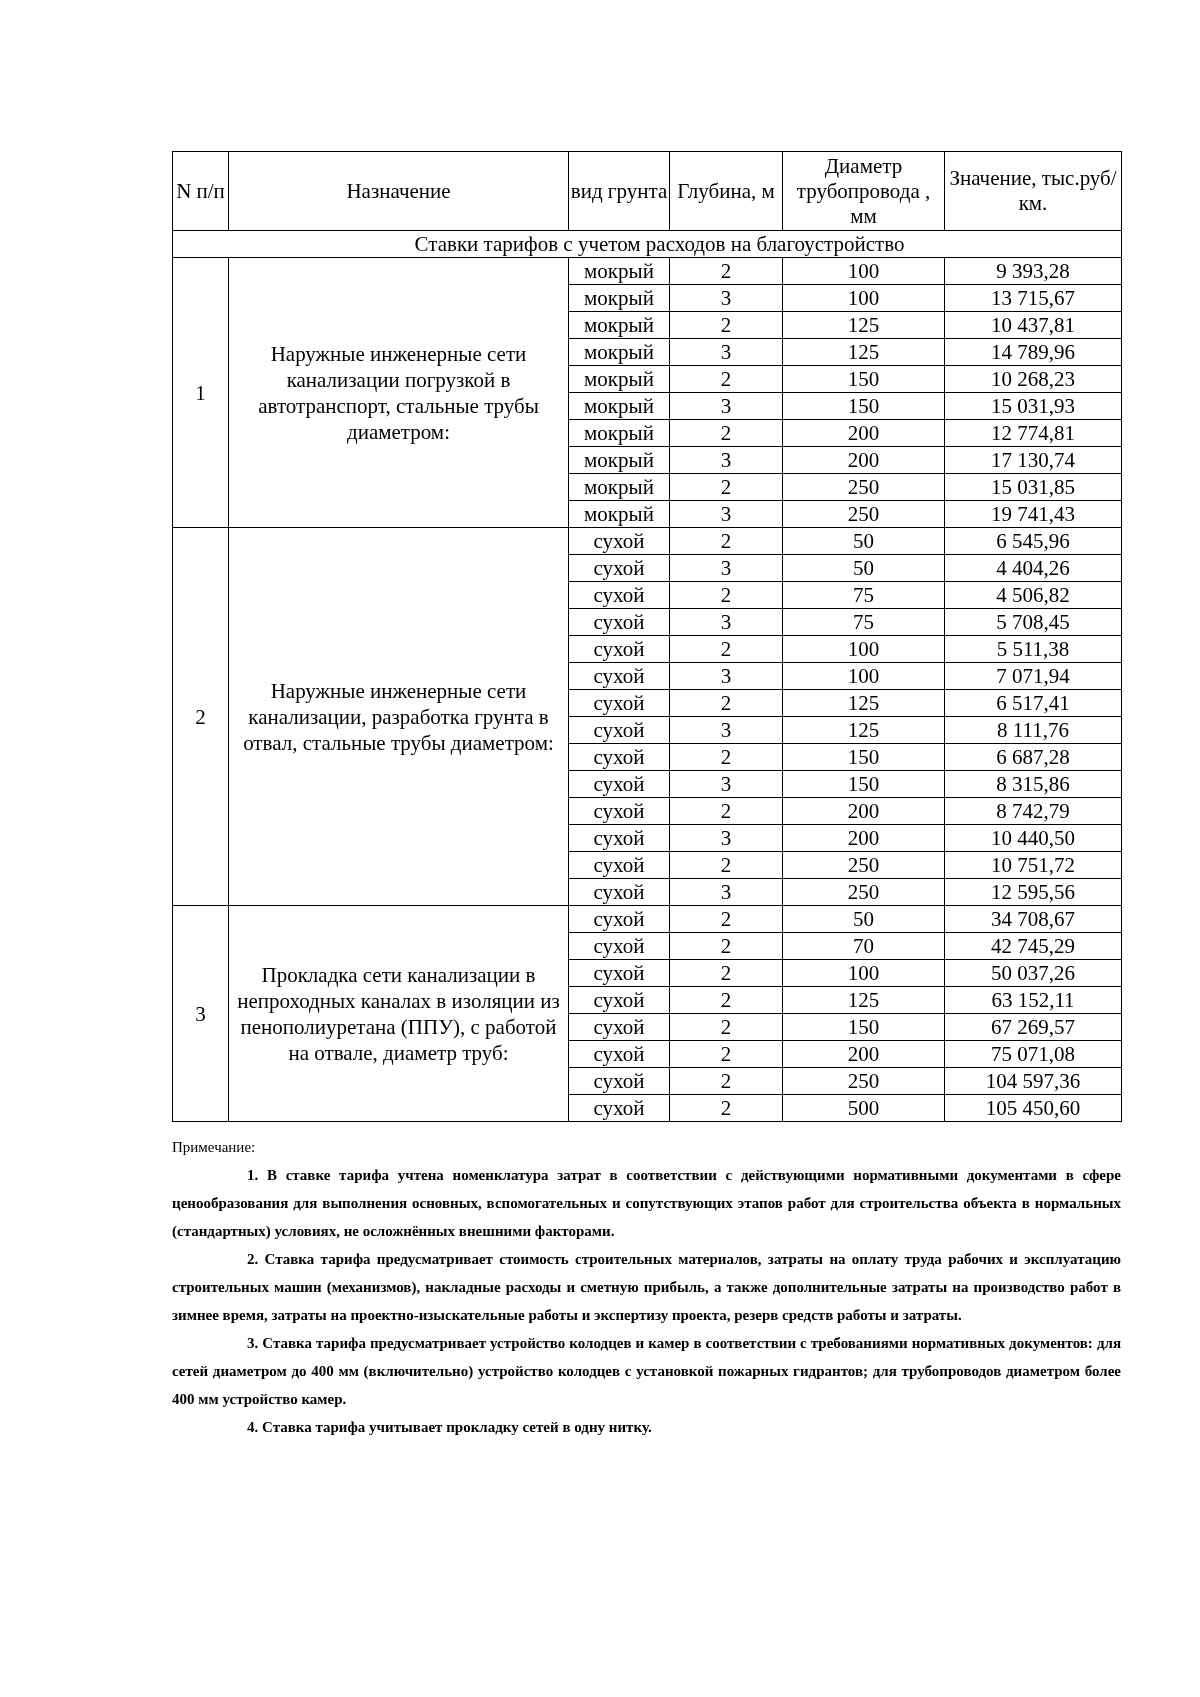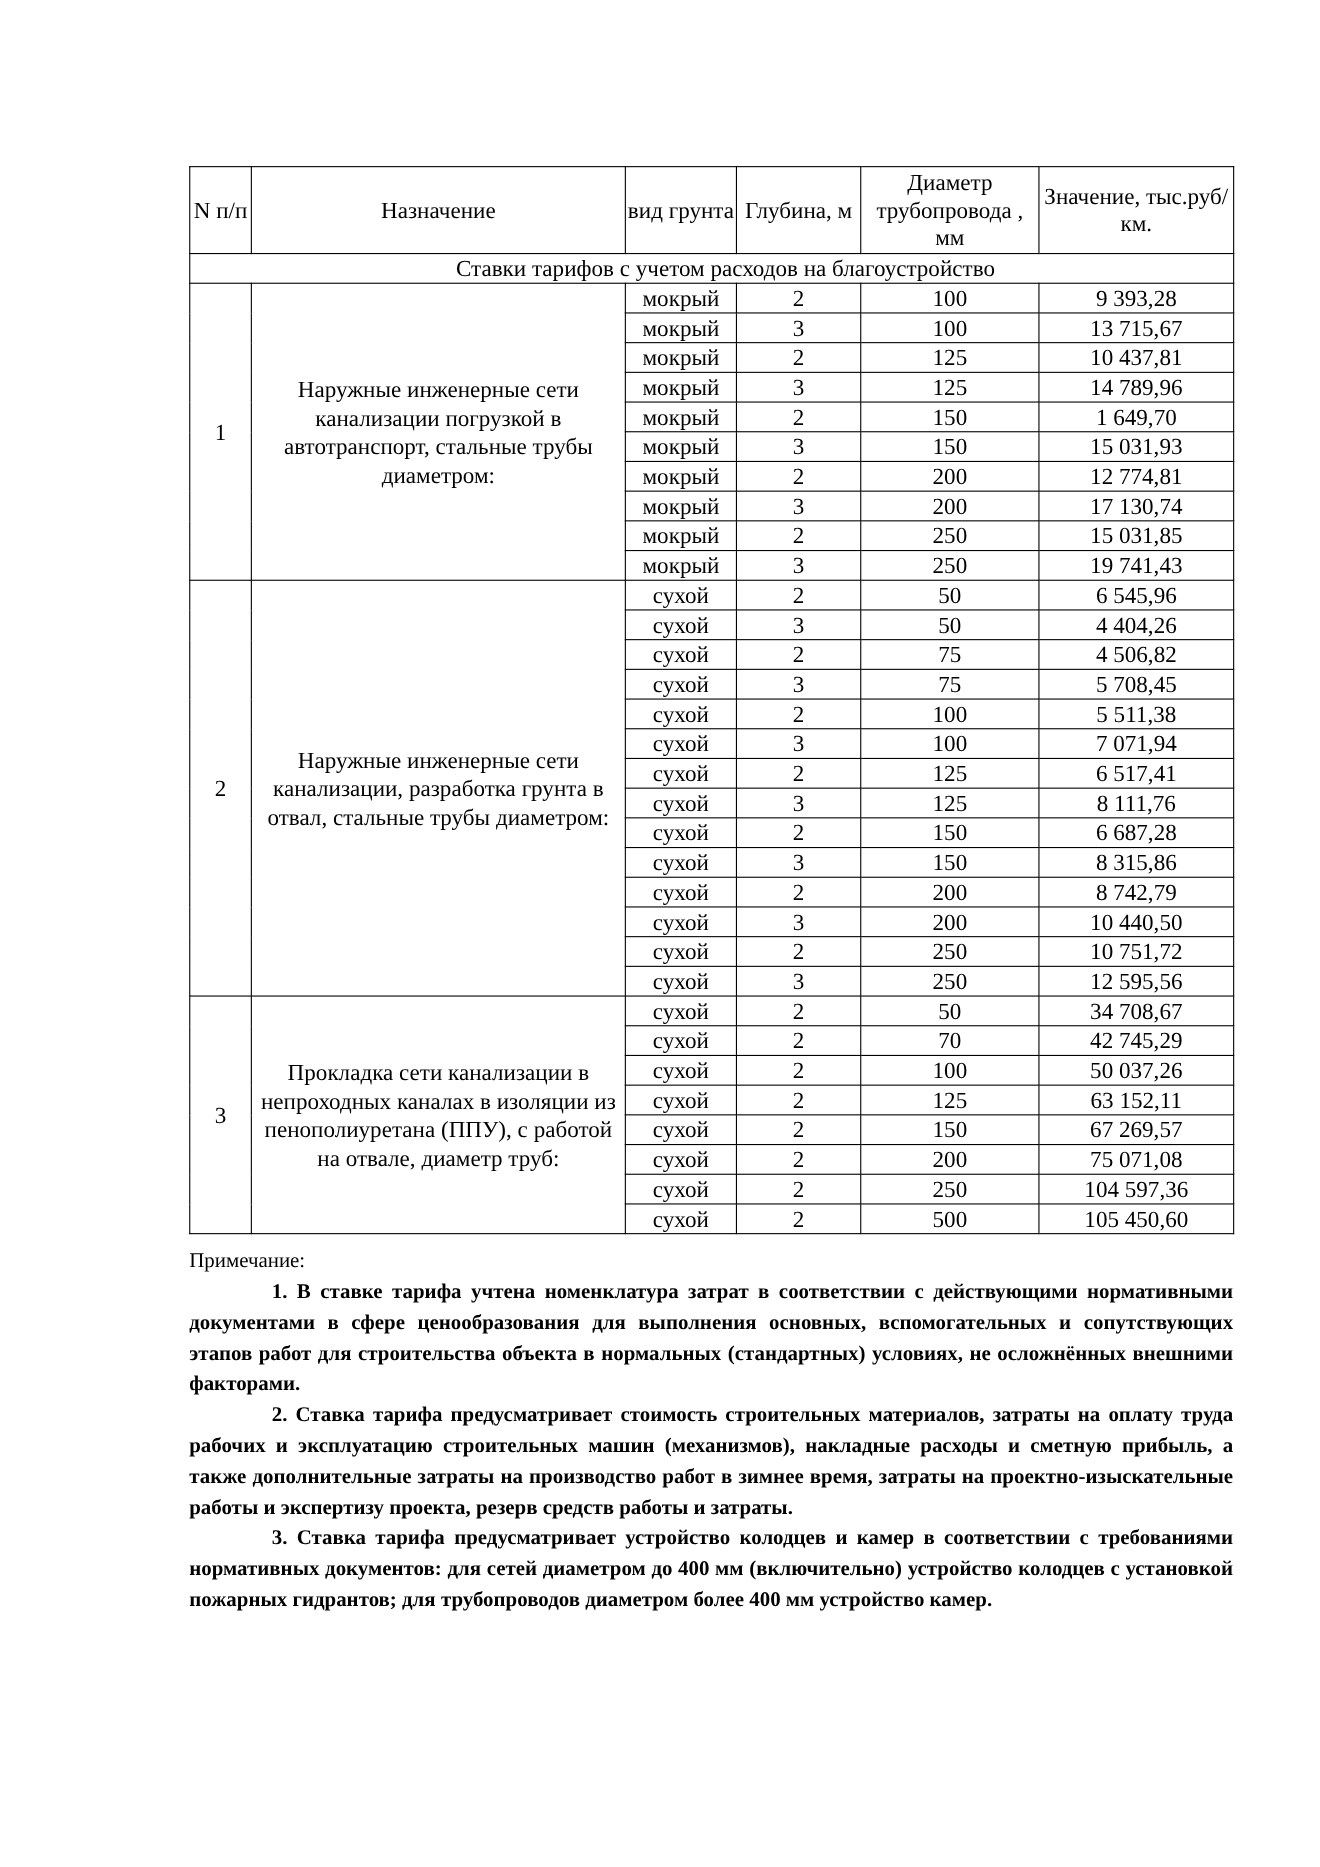--- a/index.html
+++ b/index.html
@@ -4,21 +4,21 @@
 <style>
   html, body { margin:0; padding:0; background:#ffffff; }
   body { width:1200px; height:1697px; position:relative; font-family:"Liberation Serif", serif; color:#000; }
   .page { position:absolute; left:172px; top:151px; width:949px; }
   table { border-collapse:collapse; width:949px; table-layout:fixed; font-size:21px; }
   td, th { border:1.3px solid #000; padding:0; text-align:center; vertical-align:middle; font-weight:normal; line-height:26px; }
   th { line-height:25px; height:78px; }
   .sub td { height:26px;padding-left:25px; }
   tr.r td { height:25.5px; }
   .name { padding:0 6px; line-height:26px; }
-  .notes { position:absolute; left:172px; top:1133px; width:949px; font-size:19px; line-height:28px; text-align:justify; }
+  .notes { position:absolute; left:172px; top:1133px; width:949px; font-size:15px; line-height:28px; text-align:justify; }
   .notes p { margin:0; }
   .notes .ind { text-indent:75px;font-weight:bold; }
 </style>
 </head>
 <body>
 
 <div class="page">
   <table>
     <colgroup>
       <col style="width:56px">
@@ -65,21 +65,21 @@
         <tr class="r">
           <td>мокрый</td>
           <td>3</td>
           <td>125</td>
           <td>14 789,96</td>
         </tr>
         <tr class="r">
           <td>мокрый</td>
           <td>2</td>
           <td>150</td>
-          <td>1 649,70</td>
+          <td>10 268,23</td>
         </tr>
         <tr class="r">
           <td>мокрый</td>
           <td>3</td>
           <td>150</td>
           <td>15 031,93</td>
         </tr>
         <tr class="r">
           <td>мокрый</td>
           <td>2</td>
@@ -242,13 +242,14 @@
         </tr>
       </tbody>
   </table>
 </div>
 
 <div class="notes">
   <p>Примечание:</p>
   <p class="ind">1. В ставке тарифа учтена номенклатура затрат в соответствии с действующими нормативными документами в сфере ценообразования для выполнения основных, вспомогательных и сопутствующих этапов работ для строительства объекта в нормальных (стандартных) условиях, не осложнённых внешними факторами.</p>
   <p class="ind">2. Ставка тарифа предусматривает стоимость строительных материалов, затраты на оплату труда рабочих и эксплуатацию строительных машин (механизмов), накладные расходы и сметную прибыль, а также дополнительные затраты на производство работ в зимнее время, затраты на проектно-изыскательные работы и экспертизу проекта, резерв средств работы и затраты.</p>
   <p class="ind">3. Ставка тарифа предусматривает устройство колодцев и камер в соответствии с требованиями нормативных документов: для сетей диаметром до 400 мм (включительно) устройство колодцев с установкой пожарных гидрантов; для трубопроводов диаметром более 400 мм устройство камер.</p>
+  <p class="ind">4. Ставка тарифа учитывает прокладку сетей в одну нитку.</p>
 </div>
 
 </body></html>

